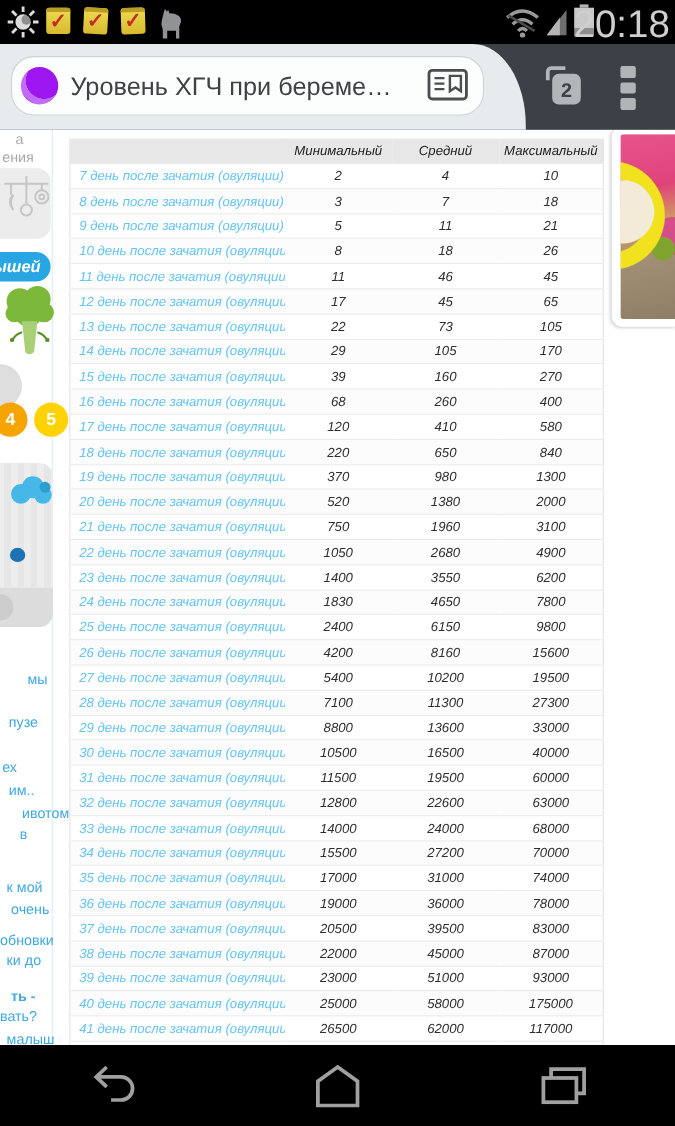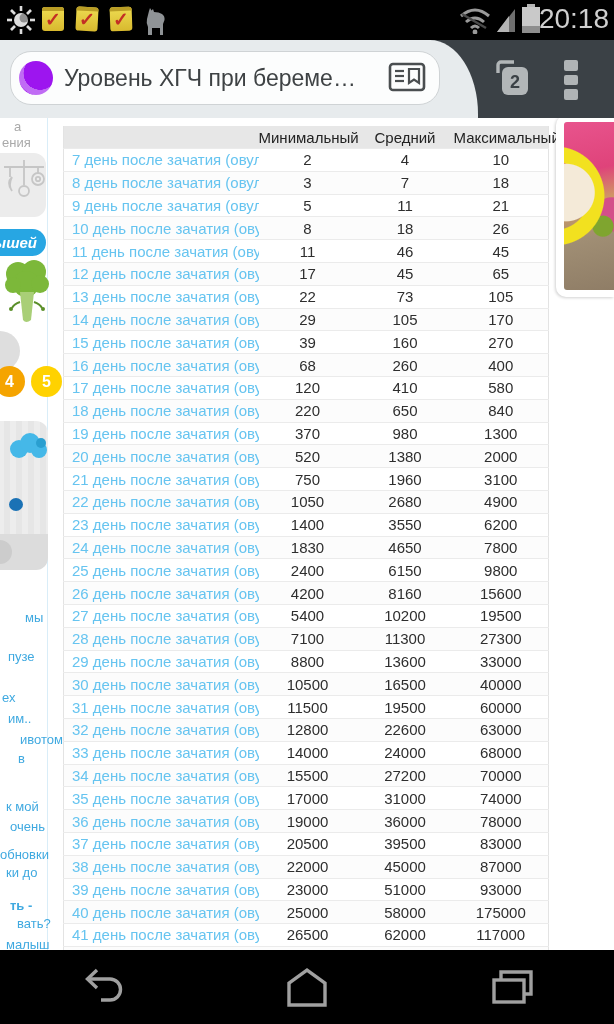--- a/index.html
+++ b/index.html
@@ -9,21 +9,21 @@
     -webkit-font-smoothing:antialiased;
   }
   
   #status-bar{position:absolute;left:0;top:0;width:614px;height:40px;background:#000;z-index:40;}
   .sun{position:absolute;left:6px;top:5px;}
   .note{position:absolute;top:7px;width:22px;height:24px;border-radius:3px;
     background:linear-gradient(#eedc52,#d8b92e);display:flex;align-items:center;justify-content:center;
     color:#c32f24;font-weight:bold;font-size:19px;line-height:1;}
   .note::before{content:"";position:absolute;top:0;left:0;right:0;height:4px;background:#b99d25;border-radius:3px 3px 0 0;}
   .llama{position:absolute;left:141px;top:6px;}
-  #clock{position:absolute;right:5px;top:3px;font-size:28px;color:#cfcfcf;}
+  #clock{position:absolute;right:5px;top:3px;font-size:35px;color:#cfcfcf;}
   .wifi{position:absolute;right:122px;top:8px;}
   .signal{position:absolute;right:98px;top:8px;}
   .battery{position:absolute;right:74px;top:7px;width:18px;height:26px;
     background:linear-gradient(#c9c9c9 0 72%,#8e8e8e 72%);}
   .battery::before{content:"";position:absolute;top:-3px;left:5px;width:8px;height:3px;background:#b5b5b5;}
   
   #chrome{position:absolute;left:0;top:40px;width:614px;height:78px;background:#3b4146;z-index:30;}
   #tab-shape{position:absolute;left:0;top:0;width:478px;height:78px;background:#e7ebed;
     border-top-right-radius:48px 74px;}
   #url-bar{position:absolute;left:10px;top:11px;width:430px;height:54px;background:#fcfdfd;
@@ -55,21 +55,21 @@
   #badge-5{left:31px;background:#ffd200;}
   #striped-card{position:absolute;left:-14px;top:421px;width:62px;height:113px;border-radius:12px 12px 0 0;
     background:repeating-linear-gradient(90deg,#ededed 0 6px,#e6e6e6 6px 12px);}
   #card-footer{position:absolute;left:-14px;top:534px;width:62px;height:36px;background:#dcdcdc;border-radius:0 0 12px 12px;}
   #card-footer .circ{position:absolute;left:2px;top:6px;width:24px;height:24px;border-radius:50%;background:#cccccc;}
   #cloud{position:absolute;left:6px;top:431px;}
   #blue-dot{position:absolute;left:9px;top:498px;width:14px;height:13px;border-radius:50%;background:#1b72b5;}
   .sb-link{position:absolute;font-size:13px;color:#3fa9e0;text-decoration:none;white-space:nowrap;}
   
   #hcg-table{position:absolute;left:63px;top:126px;width:485px;border-collapse:collapse;table-layout:fixed;
-    font-size:15px;z-index:2;background:#fff;border-left:1px solid #e3e3e3;border-right:1px solid #e3e3e3;}
+    font-size:12px;z-index:2;background:#fff;border-left:1px solid #e3e3e3;border-right:1px solid #e3e3e3;font-style:italic;}
   #hcg-table col.c0{width:195px;}#hcg-table col.c1{width:98px;}#hcg-table col.c2{width:97px;}#hcg-table col.c3{width:95px;}
   #hcg-table th{height:22px;background:#e7e7e7;font-weight:normal;color:#222;text-align:center;padding:0;}
   #hcg-table td{height:21.8px;border-top:1px solid #ebebeb;padding:0;color:#2e2e2e;}
   #hcg-table tbody tr:last-child td{border-bottom:1px solid #ebebeb;}
   #hcg-table tbody tr:nth-child(even){background:#fcfcfc;}
   .c-label{padding-left:8px !important;white-space:nowrap;overflow:hidden;}
   .c-label a{color:#66c4f0;text-decoration:none;}
   .c-num{text-align:center;}
   
   #photo-card{position:absolute;left:556px;top:115px;width:58px;height:182px;background:#fff;
@@ -220,21 +220,21 @@
     <a href="#" class="sb-link" style="left: 8px; top: 649px;">пузе</a>
     <a href="#" class="sb-link" style="left: 2px; top: 690px;">ех</a>
     <a href="#" class="sb-link" style="left: 8px; top: 711px;">им..</a>
     <a href="#" class="sb-link" style="left: 20px; top: 732px;">ивотом</a>
     <a href="#" class="sb-link" style="left: 18px; top: 751px;">в</a>
     <a href="#" class="sb-link" style="left: 6px; top: 799px;">к мой</a>
     <a href="#" class="sb-link" style="left: 10px; top: 819px;">очень</a>
     <a href="#" class="sb-link" style="left: 0px; top: 847px;">обновки</a>
     <a href="#" class="sb-link" style="left: 6px; top: 865px;">ки до</a>
     <a href="#" class="sb-link" style="left: 10px; top: 898px; font-weight: bold;">ть -</a>
-    <a href="#" class="sb-link" style="left: 17px; top: 916px;">вать?</a>
+    <a href="#" class="sb-link" style="left: 0; top: 916px;">вать?</a>
     <a href="#" class="sb-link" style="left: 6px; top: 937px;">малыш</a>
   </div>
 
 <table id="hcg-table">
   <colgroup>
       <col class="c0">
       <col class="c1">
       <col class="c2">
       <col class="c3">
     </colgroup>

